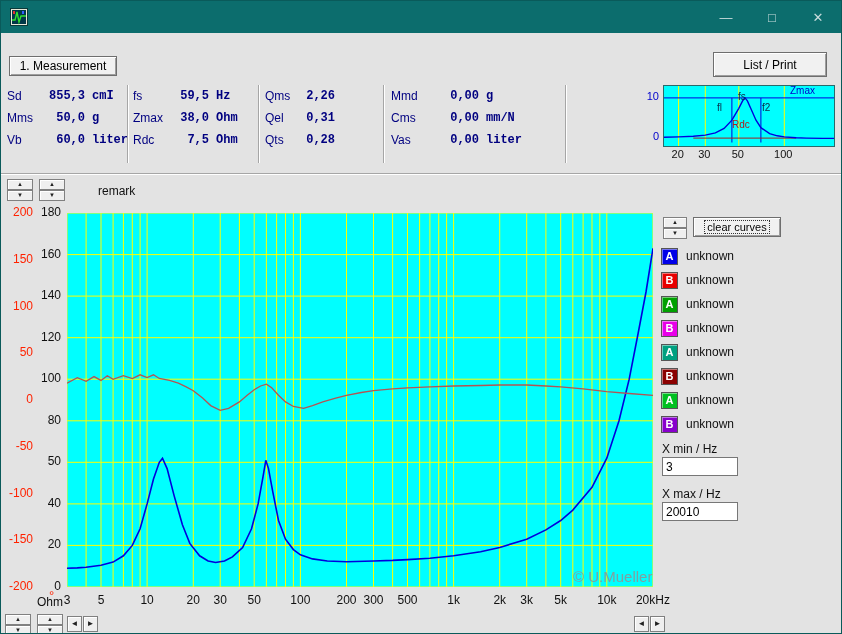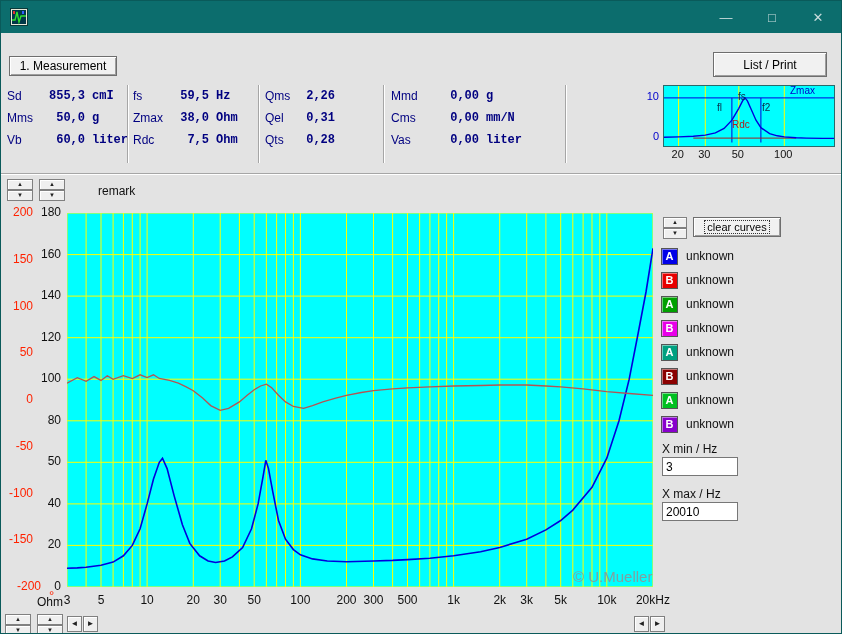--- a/index.html
+++ b/index.html
@@ -250,21 +250,21 @@
     </svg>
   <div id="axes">
       <div class="ylab red" style="left: 2px; width: 30px; top: 204px;">200</div>
       <div class="ylab red" style="left: 2px; width: 30px; top: 250.75px;">150</div>
       <div class="ylab red" style="left: 2px; width: 30px; top: 297.5px;">100</div>
       <div class="ylab red" style="left: 2px; width: 30px; top: 344.25px;">50</div>
       <div class="ylab red" style="left: 2px; width: 30px; top: 391px;">0</div>
       <div class="ylab red" style="left: 2px; width: 30px; top: 437.75px;">-50</div>
       <div class="ylab red" style="left: 2px; width: 30px; top: 484.5px;">-100</div>
       <div class="ylab red" style="left: 2px; width: 30px; top: 531.25px;">-150</div>
-      <div class="ylab red" style="left: 2px; width: 30px; top: 578px; margin-left: 8px;">-200</div>
+      <div class="ylab red" style="left: 2px; width: 30px; top: 578px;">-200</div>
       <div class="ylab blk" style="left: 34px; width: 26px; top: 204px;">180</div>
       <div class="ylab blk" style="left: 34px; width: 26px; top: 245.556px;">160</div>
       <div class="ylab blk" style="left: 34px; width: 26px; top: 287.111px;">140</div>
       <div class="ylab blk" style="left: 34px; width: 26px; top: 328.667px;">120</div>
       <div class="ylab blk" style="left: 34px; width: 26px; top: 370.222px;">100</div>
       <div class="ylab blk" style="left: 34px; width: 26px; top: 411.778px;">80</div>
       <div class="ylab blk" style="left: 34px; width: 26px; top: 453.333px;">50</div>
       <div class="ylab blk" style="left: 34px; width: 26px; top: 494.889px;">40</div>
       <div class="ylab blk" style="left: 34px; width: 26px; top: 536.444px;">20</div>
       <div class="ylab blk" style="left: 34px; width: 26px; top: 578px;">0</div>

